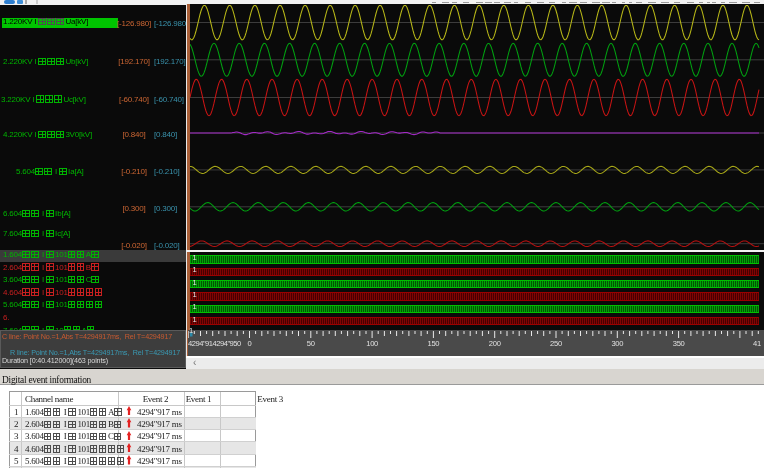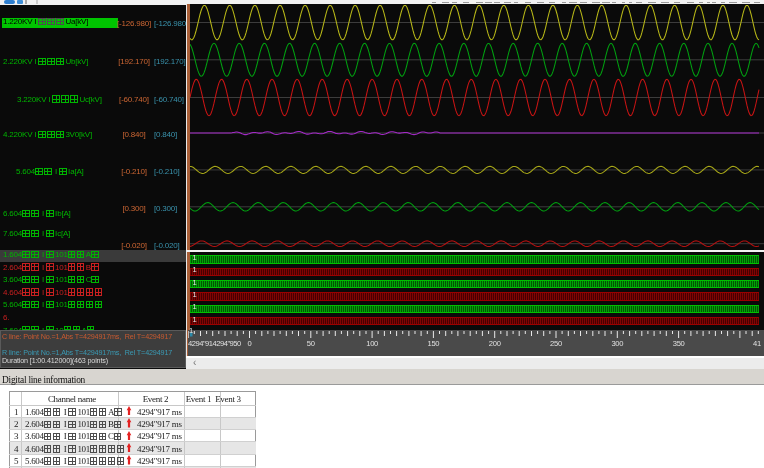--- a/index.html
+++ b/index.html
@@ -71,21 +71,21 @@
 </svg>
 <div style="position:absolute;left:0;top:250px;width:186px;height:2px;background:#d8d8d8"></div>
 <div style="position:absolute;left:186px;top:250px;width:578px;height:2px;background:#f2f2f2"></div>
 <div style="position:absolute;left:2px;top:17.5px;width:116px;height:10px;background:#00c400"></div>
 <div class="lt" style="left:3px;top:17px;color:#000">1.220KV&nbsp;I&nbsp;<i class="h k"></i><i class="h k"></i><i class="h k"></i>Ua[kV]</div>
 <div class="lt" style="left:116px;top:19.1px;width:36px;text-align:center;color:#cc6633">[-126.980]</div>
 <div class="lt" style="left:154px;top:19.1px;width:32px;overflow:hidden;color:#3a92ac">[-126.980]</div>
 <div class="lt" style="left:3px;top:57.2px;color:#00b400">2.220KV&nbsp;I&nbsp;<i class="h g"></i><i class="h g"></i><i class="h g"></i>Ub[kV]</div>
 <div class="lt" style="left:116px;top:57.2px;width:36px;text-align:center;color:#cc6633">[192.170]</div>
 <div class="lt" style="left:154px;top:57.2px;width:32px;overflow:hidden;color:#3a92ac">[192.170]</div>
-<div class="lt" style="left:17px;top:94.9px;color:#00b400">3.220KV&nbsp;I&nbsp;<i class="h g"></i><i class="h g"></i><i class="h g"></i>Uc[kV]</div>
+<div class="lt" style="left:1px;top:94.9px;color:#00b400">3.220KV&nbsp;I&nbsp;<i class="h g"></i><i class="h g"></i><i class="h g"></i>Uc[kV]</div>
 <div class="lt" style="left:116px;top:94.9px;width:36px;text-align:center;color:#cc6633">[-60.740]</div>
 <div class="lt" style="left:154px;top:94.9px;width:32px;overflow:hidden;color:#3a92ac">[-60.740]</div>
 <div class="lt" style="left:3px;top:130.4px;color:#00b400">4.220KV&nbsp;I&nbsp;<i class="h g"></i><i class="h g"></i><i class="h g"></i>3V0[kV]</div>
 <div class="lt" style="left:116px;top:130.4px;width:36px;text-align:center;color:#cc6633">[0.840]</div>
 <div class="lt" style="left:154px;top:130.4px;width:32px;overflow:hidden;color:#3a92ac">[0.840]</div>
 <div class="lt" style="left:16px;top:167.3px;color:#00b400">5.604<i class="h g"></i><i class="h g"></i>&nbsp;I&nbsp;<i class="h g"></i>Ia[A]</div>
 <div class="lt" style="left:116px;top:167.3px;width:36px;text-align:center;color:#cc6633">[-0.210]</div>
 <div class="lt" style="left:154px;top:167.3px;width:32px;overflow:hidden;color:#3a92ac">[-0.210]</div>
 <div class="lt" style="left:3px;top:209px;color:#00b400">6.604<i class="h g"></i><i class="h g"></i>&nbsp;I&nbsp;<i class="h g"></i>Ib[A]</div>
 <div class="lt" style="left:116px;top:204.2px;width:36px;text-align:center;color:#cc6633">[0.300]</div>
@@ -218,39 +218,39 @@
 <text x="306.7" y="15.5" fill="#e0e0e0" font-size="7.6px" font-family="Liberation Sans, sans-serif" text-anchor="middle" letter-spacing="-0.3">200</text>
 <text x="368.0" y="15.5" fill="#e0e0e0" font-size="7.6px" font-family="Liberation Sans, sans-serif" text-anchor="middle" letter-spacing="-0.3">250</text>
 <text x="429.3" y="15.5" fill="#e0e0e0" font-size="7.6px" font-family="Liberation Sans, sans-serif" text-anchor="middle" letter-spacing="-0.3">300</text>
 <text x="490.6" y="15.5" fill="#e0e0e0" font-size="7.6px" font-family="Liberation Sans, sans-serif" text-anchor="middle" letter-spacing="-0.3">350</text>
 <text x="565" y="15.5" fill="#e0e0e0" font-size="7.6px" font-family="Liberation Sans, sans-serif" letter-spacing="-0.3">41</text>
 <rect x="2" y="2.5" width="2.5" height="4" fill="#2c8aa8"></rect>
 </svg>
 
 <div style="position:absolute;left:0px;top:329.5px;width:186px;height:38.5px;background:#3d3d3d;border:1px solid #5a5a5a"></div>
 <div class="st" style="left:2px;top:331.8px;width:183px;color:#c85a30">C line: Point No.=1,Abs T=4294917ms,&nbsp; Rel T=4294917</div>
-<div class="st" style="left:2px;top:347.8px;width:183px;color:#3a9ab4">R line: Point No.=1,Abs T=4294917ms,&nbsp; Rel T=4294917</div>
-<div class="st" style="left:2px;top:356px;width:183px;color:#d8d8d8">Duration [1:00.412000](463 points)</div>
+<div class="st" style="left:10px;top:347.8px;width:183px;color:#3a9ab4">R line: Point No.=1,Abs T=4294917ms,&nbsp; Rel T=4294917</div>
+<div class="st" style="left:2px;top:356px;width:183px;color:#d8d8d8">Duration [0:40.412000](463 points)</div>
 
 <div style="position:absolute;left:186px;top:356px;width:578px;height:2px;background:#fff"></div>
 <div style="position:absolute;left:186px;top:358px;width:578px;height:11px;background:#ececec"></div>
 <div style="position:absolute;left:193px;top:356.5px;width:8px;height:10px;color:#777;font:10px 'Liberation Sans',sans-serif">‹</div>
 <div style="position:absolute;left:0;top:369px;width:764px;height:16px;background:#d8d5d0;border-bottom:1px solid #9a9a9a"></div>
-<div style="position:absolute;left:2px;top:374.5px;font:9.4px 'Liberation Serif',serif;letter-spacing:-0.25px;color:#111">Digital line information</div>
+<div style="position:absolute;left:2px;top:374.5px;font:9.4px 'Liberation Serif',serif;letter-spacing:-0.25px;color:#111">Digital event information</div>
 <div style="position:absolute;left:0;top:385px;width:764px;height:83px;background:#fff"></div>
 <div style="position:absolute;left:9px;top:391px;width:246.5px;height:77px;border:1px solid #9a9a9a;border-bottom:none;background:#fff"></div>
 <div style="position:absolute;left:21px;top:392px;width:1px;height:76px;background:#c8c8c8;z-index:2"></div>
 <div style="position:absolute;left:118px;top:392px;width:1px;height:76px;background:#c8c8c8;z-index:2"></div>
 <div style="position:absolute;left:184px;top:392px;width:1px;height:76px;background:#c8c8c8;z-index:2"></div>
 <div style="position:absolute;left:219.5px;top:392px;width:1px;height:76px;background:#c8c8c8;z-index:2"></div>
 <div style="position:absolute;left:9px;top:404.5px;width:246.5px;height:1px;background:#c8c8c8;z-index:2"></div>
-<div class="tt" style="left:32px;top:394px;width:80px;text-align:center;z-index:2">Channel name</div>
+<div class="tt" style="left:25.0px;top:394px;width:80px;text-align:left;z-index:2">Channel name</div>
 <div class="tt" style="left:115.5px;top:394px;width:80px;text-align:center;z-index:2">Event 2</div>
 <div class="tt" style="left:158.5px;top:394px;width:80px;text-align:center;z-index:2">Event 1</div>
-<div class="tt" style="left:188px;top:394px;width:80px;text-align:center;z-index:2">Event 3</div>
+<div class="tt" style="left:203px;top:394px;width:80px;text-align:right;z-index:2">Event 3</div>
 <div style="position:absolute;left:9px;top:416.8px;width:246.5px;height:1px;background:#d0d0d0;z-index:2"></div>
 <div class="tt" style="left:11px;top:406.7px;width:10px;text-align:center;z-index:2">1</div>
 <div class="tt" style="left:25px;top:406.7px;z-index:2">1.604<i class="h k"></i><i class="h k"></i>&nbsp;I&nbsp;<i class="h k"></i>101<i class="h k"></i><i class="h k"></i>A<i class="h k"></i></div>
 <div style="position:absolute;left:125.5px;top:405.9px;width:6px;height:10px;z-index:2">
     <svg width="6" height="9.5" style="display:block">
       <path d="M3 0 L5.3 4.3 L4.1 4.3 L4.1 9.5 L1.9 9.5 L1.9 4.3 L0.7 4.3 Z" fill="#e42222"></path>
     </svg>
   </div>
 <div class="tt" style="left:137px;top:406.7px;z-index:2">4294"917 ms</div>
 <div style="position:absolute;left:10px;top:416.8px;width:245.5px;height:12.3px;background:#e6e6e6;z-index:1"></div>

